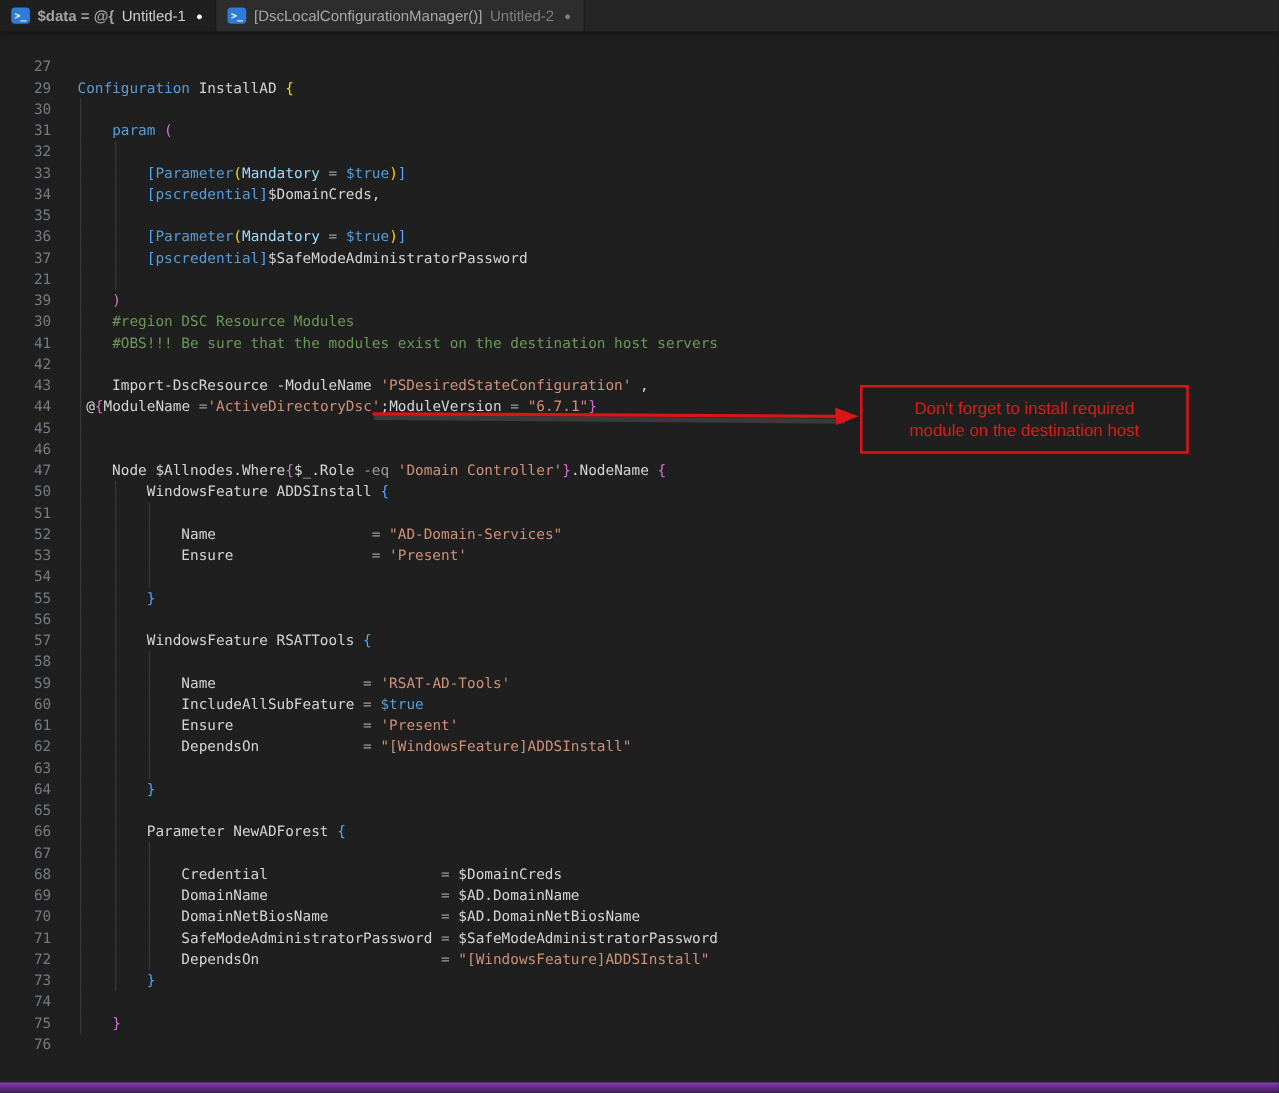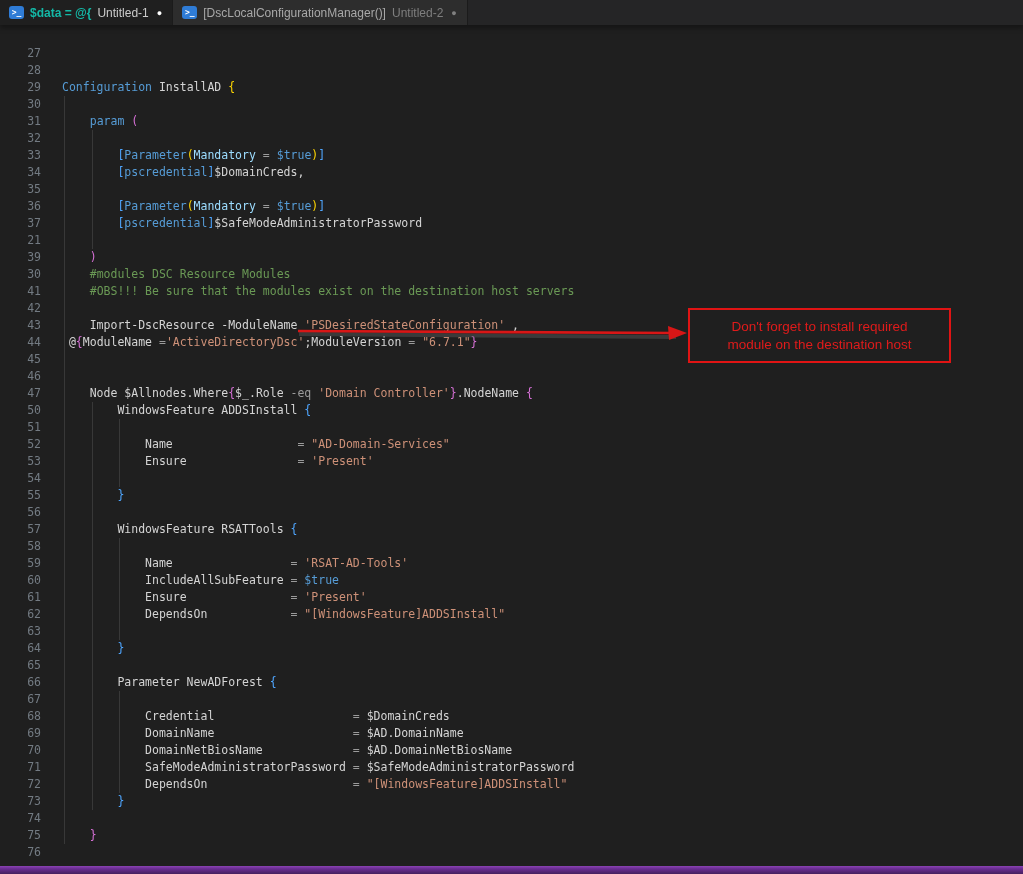--- a/index.html
+++ b/index.html
@@ -8,21 +8,21 @@
 
   
   .tabbar { position:absolute; top:0; left:0; width:1023px; height:25px;
             background:#252526; display:flex; align-items:stretch;
             box-shadow:0 3px 5px rgba(0,0,0,.35); z-index:5; }
   .tab { display:flex; align-items:center; gap:6px; padding:0 10px 0 9px;
          font-size:12px; white-space:nowrap; border-right:1px solid #1b1b1b;
          cursor:pointer; }
   .tab.active { background:#1f1f1f; }
   .tab.inactive { background:#2d2d2d; }
-  .tab.active .tab-name { color:#14b8a6; font-weight:bold;text-align:center; }
+  .tab.active .tab-name { color:#a3a3a3; font-weight:bold;text-align:center; }
   .tab.active .tab-file { color:#cccccc; }
   .tab.inactive .tab-name { color:#a8a8a8; }
   .tab.inactive .tab-file { color:#7f7f7f; }
   .ps-icon { width:15px; height:13px; border-radius:3px; background:#2f7cd6;
              color:#fff; font-size:8px; font-weight:bold; line-height:13px;
              text-align:center; flex:none; font-family:"DejaVu Sans Mono",monospace; }
   .dirty { font-size:9px; margin-left:2px; }
   .tab.active .dirty { color:#ffffff; }
   .tab.inactive .dirty { color:#808080; }
 
@@ -72,33 +72,32 @@
   <div class="tab inactive">
     <span class="ps-icon">&gt;_</span>
     <span class="tab-name">[DscLocalConfigurationManager()]</span>
     <span class="tab-file">Untitled-2</span>
     <span class="dirty">●</span>
   </div>
 </div>
 
 <div class="editor" id="editor">
     <div class="line"><span class="ln">27</span></div>
-    <div class="line"><span class="ln">28</span></div>
     <div class="line"><span class="ln">29</span><span class="tk-kw">Configuration</span><span class="tk-pl"> InstallAD </span><span class="tk-b1">{</span></div>
     <div class="line"><span class="guide" style="left: 64px;"></span><span class="ln">30</span></div>
     <div class="line"><span class="guide" style="left: 64px;"></span><span class="ln">31</span><span class="tk-pl">    </span><span class="tk-kw">param</span><span class="tk-pl"> </span><span class="tk-b2">(</span></div>
     <div class="line"><span class="guide" style="left: 64px;"></span><span class="guide" style="left: 91.7px;"></span><span class="ln">32</span></div>
     <div class="line"><span class="guide" style="left: 64px;"></span><span class="guide" style="left: 91.7px;"></span><span class="ln">33</span><span class="tk-pl">        </span><span class="tk-b3">[</span><span class="tk-kw">Parameter</span><span class="tk-b1">(</span><span class="tk-pm">Mandatory</span><span class="tk-pl"> </span><span class="tk-op">=</span><span class="tk-pl"> </span><span class="tk-kw">$true</span><span class="tk-b1">)</span><span class="tk-b3">]</span></div>
     <div class="line"><span class="guide" style="left: 64px;"></span><span class="guide" style="left: 91.7px;"></span><span class="ln">34</span><span class="tk-pl">        </span><span class="tk-b3">[</span><span class="tk-kw">pscredential</span><span class="tk-b3">]</span><span class="tk-pl">$DomainCreds,</span></div>
     <div class="line"><span class="guide" style="left: 64px;"></span><span class="guide" style="left: 91.7px;"></span><span class="ln">35</span></div>
     <div class="line"><span class="guide" style="left: 64px;"></span><span class="guide" style="left: 91.7px;"></span><span class="ln">36</span><span class="tk-pl">        </span><span class="tk-b3">[</span><span class="tk-kw">Parameter</span><span class="tk-b1">(</span><span class="tk-pm">Mandatory</span><span class="tk-pl"> </span><span class="tk-op">=</span><span class="tk-pl"> </span><span class="tk-kw">$true</span><span class="tk-b1">)</span><span class="tk-b3">]</span></div>
     <div class="line"><span class="guide" style="left: 64px;"></span><span class="guide" style="left: 91.7px;"></span><span class="ln">37</span><span class="tk-pl">        </span><span class="tk-b3">[</span><span class="tk-kw">pscredential</span><span class="tk-b3">]</span><span class="tk-pl">$SafeModeAdministratorPassword</span></div>
     <div class="line"><span class="guide" style="left: 64px;"></span><span class="guide" style="left: 91.7px;"></span><span class="ln">21</span></div>
     <div class="line"><span class="guide" style="left: 64px;"></span><span class="ln">39</span><span class="tk-pl">    </span><span class="tk-b2">)</span></div>
-    <div class="line"><span class="guide" style="left: 64px;"></span><span class="ln">30</span><span class="tk-pl">    </span><span class="tk-com">#modules DSC Resource Modules</span></div>
+    <div class="line"><span class="guide" style="left: 64px;"></span><span class="ln">30</span><span class="tk-pl">    </span><span class="tk-com">#region DSC Resource Modules</span></div>
     <div class="line"><span class="guide" style="left: 64px;"></span><span class="ln">41</span><span class="tk-pl">    </span><span class="tk-com">#OBS!!! Be sure that the modules exist on the destination host servers</span></div>
     <div class="line"><span class="guide" style="left: 64px;"></span><span class="ln">42</span></div>
     <div class="line"><span class="guide" style="left: 64px;"></span><span class="ln">43</span><span class="tk-pl">    Import-DscResource -ModuleName </span><span class="tk-str">'PSDesiredStateConfiguration'</span><span class="tk-pl"> ,</span></div>
     <div class="line"><span class="guide" style="left: 64px;"></span><span class="ln">44</span><span class="tk-pl"> @</span><span class="tk-b2">{</span><span class="tk-pl">ModuleName </span><span class="tk-op">=</span><span class="tk-str">'ActiveDirectoryDsc'</span><span class="tk-pl">;ModuleVersion </span><span class="tk-op">=</span><span class="tk-pl"> </span><span class="tk-str">"6.7.1"</span><span class="tk-b2">}</span></div>
     <div class="line"><span class="guide" style="left: 64px;"></span><span class="ln">45</span></div>
     <div class="line"><span class="guide" style="left: 64px;"></span><span class="ln">46</span></div>
     <div class="line"><span class="guide" style="left: 64px;"></span><span class="ln">47</span><span class="tk-pl">    Node $Allnodes.Where</span><span class="tk-b2">{</span><span class="tk-pl">$_.Role </span><span class="tk-op">-eq</span><span class="tk-pl"> </span><span class="tk-str">'Domain Controller'</span><span class="tk-b2">}</span><span class="tk-pl">.NodeName </span><span class="tk-b2">{</span></div>
     <div class="line"><span class="guide" style="left: 64px;"></span><span class="guide" style="left: 91.7px;"></span><span class="ln">50</span><span class="tk-pl">        WindowsFeature ADDSInstall </span><span class="tk-b3">{</span></div>
     <div class="line"><span class="guide" style="left: 64px;"></span><span class="guide" style="left: 91.7px;"></span><span class="guide" style="left: 119.4px;"></span><span class="ln">51</span></div>
     <div class="line"><span class="guide" style="left: 64px;"></span><span class="guide" style="left: 91.7px;"></span><span class="guide" style="left: 119.4px;"></span><span class="ln">52</span><span class="tk-pl">            Name                  </span><span class="tk-op">=</span><span class="tk-pl"> </span><span class="tk-str">"AD-Domain-Services"</span></div>

